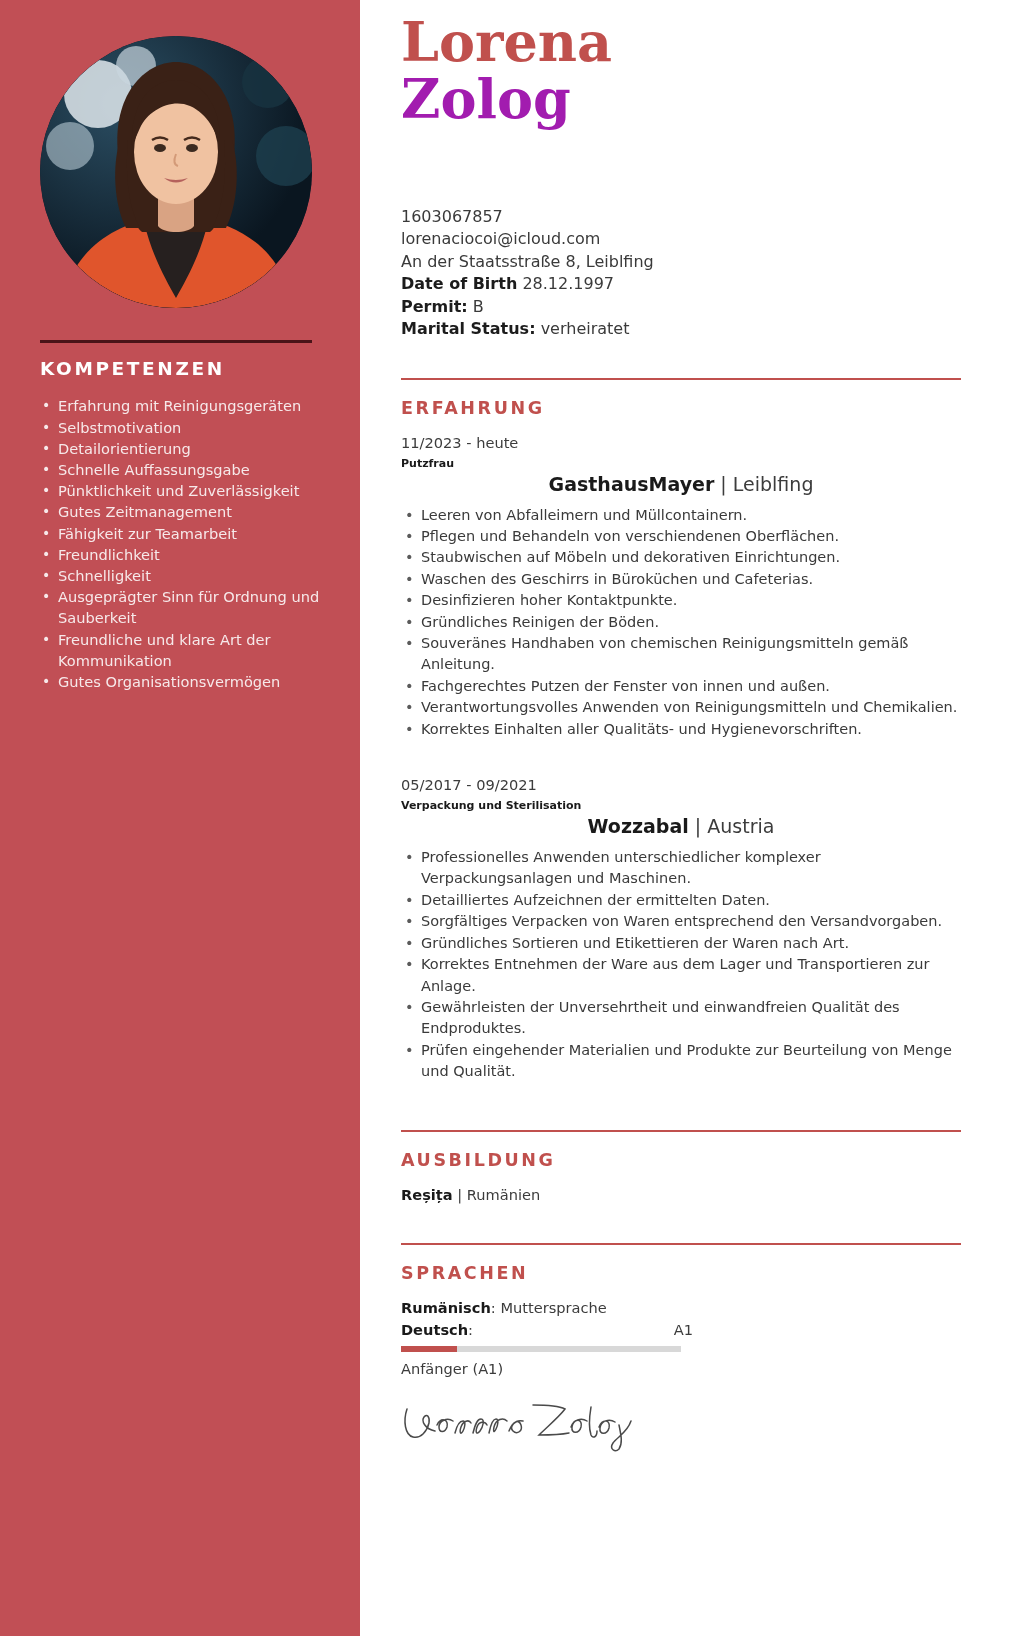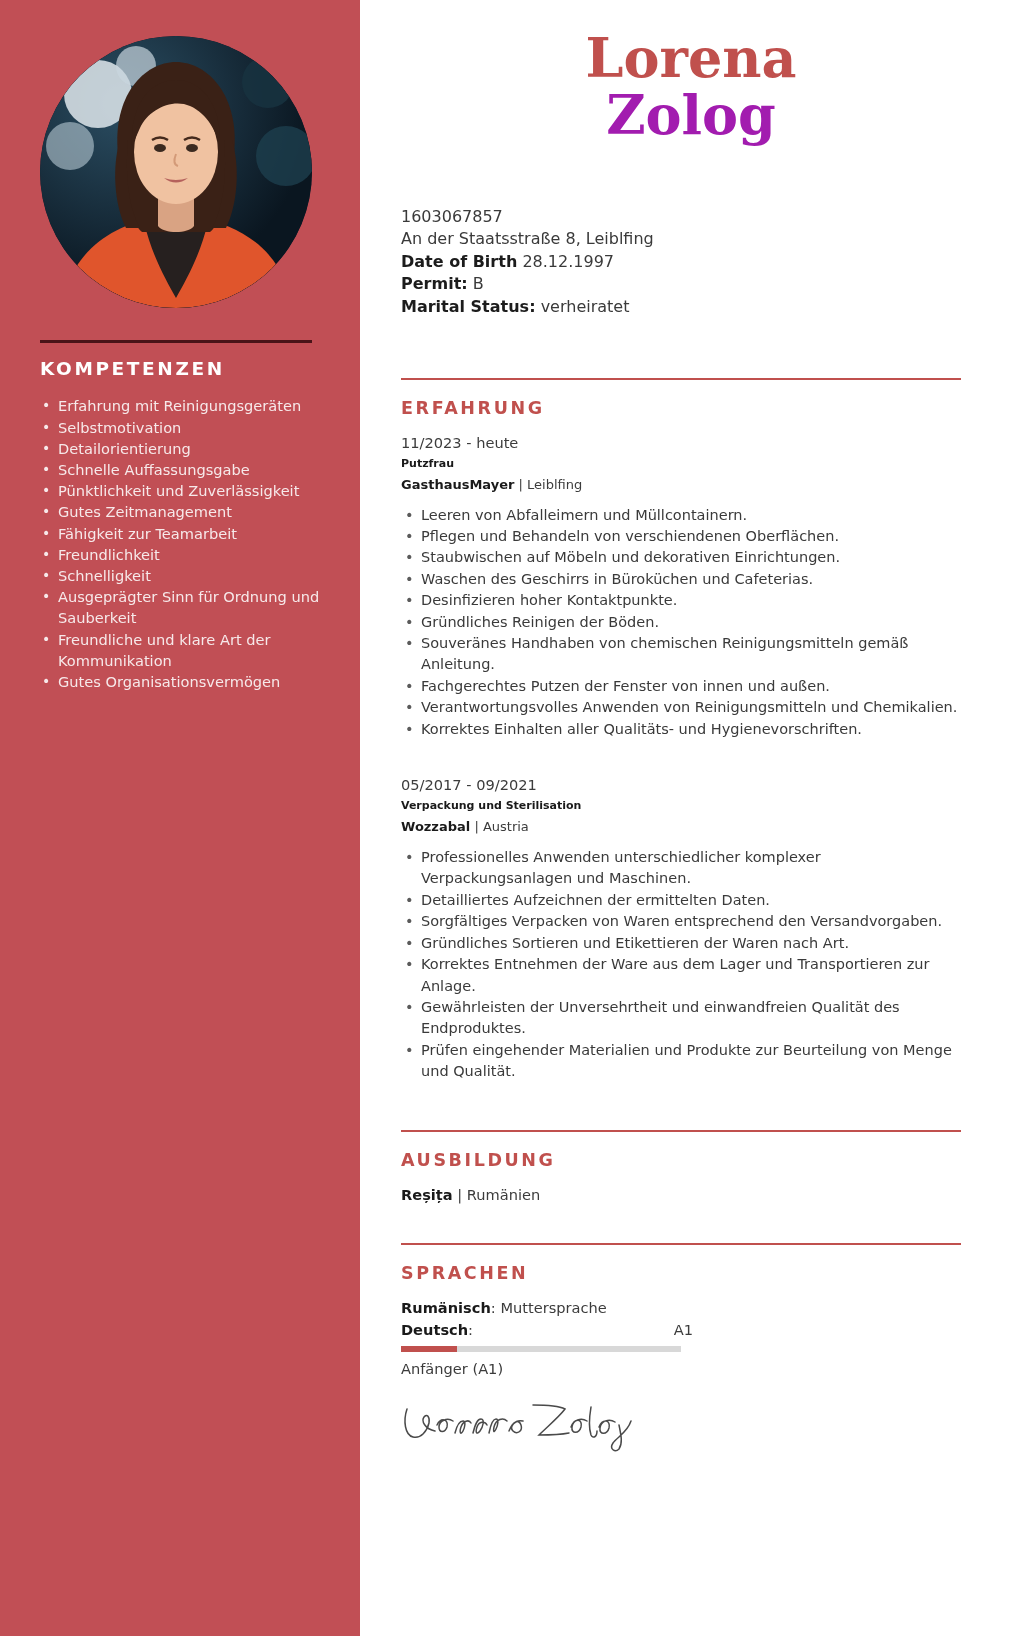--- a/index.html
+++ b/index.html
@@ -86,23 +86,22 @@
     left: 360px;
     top: 0;
     width: 664px;
     height: 1636px;
     background: #ffffff;
     box-sizing: border-box;
   }
   .name-block {
     position: absolute;
     left: 41px;
-    top: 30px;
+    top: 14px;
     width: 580px;
-    text-align: center;
   }
   .first-name, .last-name {
     font-family: "DejaVu Serif", "Liberation Serif", serif;
     font-weight: bold;
     font-size: 54px;
     line-height: 57px;
     margin: 0;
     letter-spacing: 0px;
   }
   .first-name { color: #c0504d; }
@@ -144,23 +143,24 @@
     color: #3c3c3c;
     line-height: 21px;
   }
   .job-role {
     font-size: 11px;
     font-weight: bold;
     color: #1a1a1a;
     line-height: 21px;
   }
   .job-company {
-    font-size: 13px;
+    font-size: 19px;
     color: #3c3c3c;
     line-height: 21px;
+    text-align: center;
   }
   .job-company b { color: #1a1a1a; font-weight: bold; }
 
   ul.duties {
     list-style: none;
     margin: 10px 0 0 0;
     padding: 0;
   }
   ul.duties li {
     position: relative;
@@ -296,20 +296,21 @@
   <div class="main">
 
     <div class="name-block">
       <div class="first-name">Lorena</div>
       <div class="last-name">Zolog</div>
     </div>
   </div>
 
   <div class="contact">
     <div class="contact-line">1603067857</div>
+    <div class="contact-line">lorenaciocoi@icloud.com</div>
     <div class="contact-line">An der Staatsstraße 8, Leiblfing</div>
     <div class="contact-line">
       <b>Date of Birth</b>
       <span>28.12.1997</span>
     </div>
     <div class="contact-line">
       <b>Permit:</b>
       <span>B</span>
     </div>
     <div class="contact-line">

